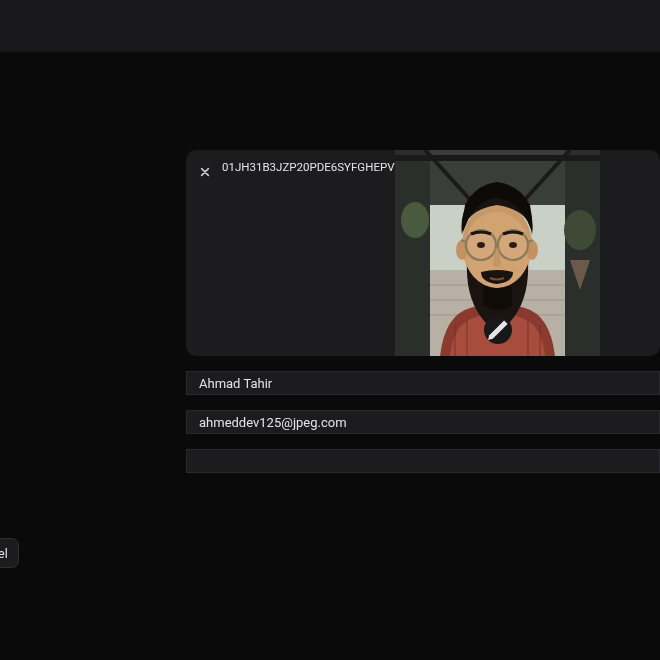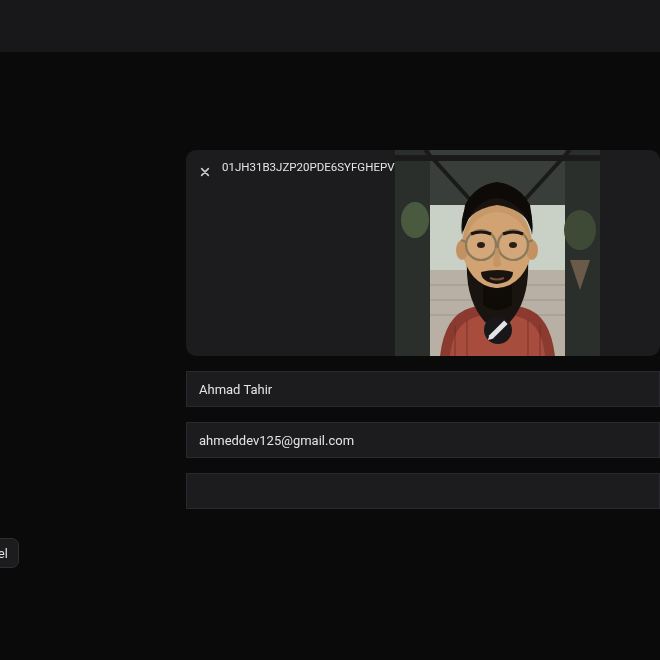--- a/index.html
+++ b/index.html
@@ -96,21 +96,21 @@
       background: #18181b;
       display: flex;
       align-items: center;
       justify-content: center;
       cursor: pointer;
     }
     .input-field {
       background: #1c1c1f;
       border: 1px solid #2a2a2e;
       border-radius: 0;
-      height: 36px;
+      height: 24px;
       padding: 0 12px;
       display: flex;
       align-items: center;
       font-size: 13px;
       color: #e4e4e7;
       margin-top: 15px;
     }
     .cancel-btn {
       position: absolute;
       left: -7px;
@@ -219,21 +219,21 @@
         </svg>
       </div>
     </div>
   </div>
 
   <div class="input-field">
     <span>Ahmad Tahir</span>
   </div>
 
   <div class="input-field">
-    <span>ahmeddev125@gmail.com</span>
+    <span>ahmeddev125@jpeg.com</span>
   </div>
 
   <div class="input-field">
     <span></span>
   </div>
 
 </div>
 
 <div class="cancel-btn">
   <span>el</span>

